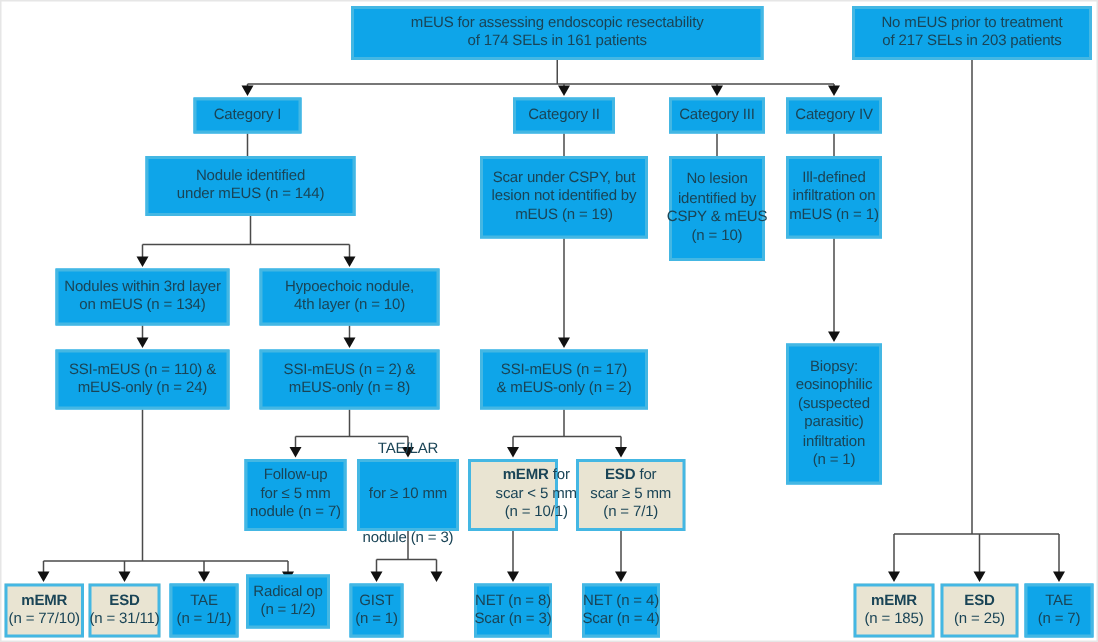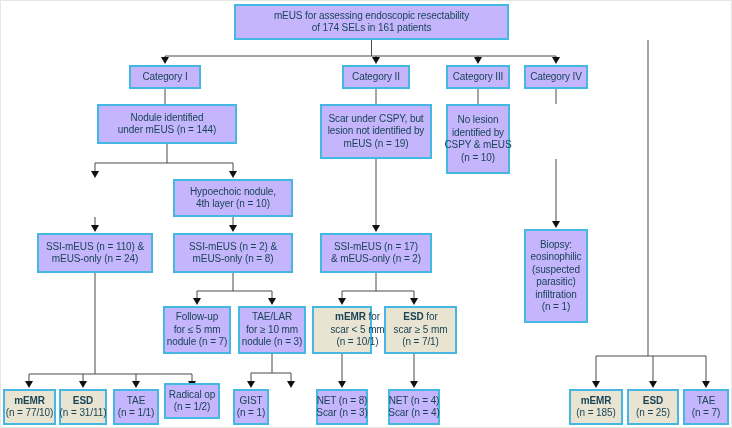--- a/index.html
+++ b/index.html
@@ -9,21 +9,21 @@
     font-family:"Liberation Sans",sans-serif;
   }
   #wires{position:absolute;left:0;top:0;width:732px;height:428px;}
   .box{
     position:absolute;box-sizing:border-box;
     border:2px solid #44b7e3;
     display:flex;flex-direction:column;justify-content:center;align-items:center;
     text-align:center;font-size:10px;line-height:12.5px;letter-spacing:-0.1px;
     color:#1a4456;padding:1px;
   }
-  .blue{background:#c4b5fd;}
+  .blue{background:#0ea5e9;}
   .beige{background:#e9e4d2;}
   .line{white-space:nowrap;}
   .b{font-weight:bold;}
 </style>
 </head>
 <body>
 
 <div id="canvas">
   <svg id="wires" width="732" height="428" viewBox="0 0 732 428">
       <line x1="370.5" y1="39" x2="370.5" y2="55" stroke="#4a4a4a" stroke-width="1"></line>
@@ -92,20 +92,24 @@
       <polygon points="286,380 294,380 290,387" fill="#111111"></polygon>
       <line x1="341" y1="353" x2="341" y2="381" stroke="#4a4a4a" stroke-width="1"></line>
       <polygon points="337,380 345,380 341,387" fill="#111111"></polygon>
       <line x1="413" y1="353" x2="413" y2="381" stroke="#4a4a4a" stroke-width="1"></line>
       <polygon points="409,380 417,380 413,387" fill="#111111"></polygon>
     </svg>
 <div class="box blue" style="left: 233px; top: 3px; width: 275px; height: 36px;">
       <div class="line"><span>mEUS for assessing endoscopic resectability</span></div>
       <div class="line"><span>of 174 SELs in 161 patients</span></div>
     </div>
+    <div class="box blue" style="left: 567px; top: 3px; width: 160px; height: 36px;">
+      <div class="line"><span>No mEUS prior to treatment</span></div>
+      <div class="line"><span>of 217 SELs in 203 patients</span></div>
+    </div>
     <div class="box blue" style="left: 128px; top: 64px; width: 72px; height: 24px;">
       <div class="line"><span>Category I</span></div>
     </div>
     <div class="box blue" style="left: 341px; top: 64px; width: 68px; height: 24px;">
       <div class="line"><span>Category II</span></div>
     </div>
     <div class="box blue" style="left: 445px; top: 64px; width: 64px; height: 24px; align-items: center;">
       <div class="line"><span>Category III</span></div>
     </div>
     <div class="box blue" style="left: 523px; top: 64px; width: 64px; height: 24px;">
@@ -119,20 +123,29 @@
       <div class="line"><span>Scar under CSPY, but</span></div>
       <div class="line"><span>lesion not identified by</span></div>
       <div class="line"><span>mEUS (n = 19)</span></div>
     </div>
     <div class="box blue" style="left: 445px; top: 103px; width: 64px; height: 70px;">
       <div class="line"><span>No lesion</span></div>
       <div class="line"><span>identified by</span></div>
       <div class="line"><span>CSPY &amp; mEUS</span></div>
       <div class="line"><span>(n = 10)</span></div>
     </div>
+    <div class="box blue" style="left: 523px; top: 103px; width: 64px; height: 55px;">
+      <div class="line"><span>Ill-defined</span></div>
+      <div class="line"><span>infiltration on</span></div>
+      <div class="line"><span>mEUS (n = 1)</span></div>
+    </div>
+    <div class="box blue" style="left: 36px; top: 178px; width: 116px; height: 38px;">
+      <div class="line"><span>Nodules within 3rd layer</span></div>
+      <div class="line"><span>on mEUS (n = 134)</span></div>
+    </div>
     <div class="box blue" style="left: 172px; top: 178px; width: 120px; height: 38px;">
       <div class="line"><span>Hypoechoic nodule,</span></div>
       <div class="line"><span>4th layer (n = 10)</span></div>
     </div>
     <div class="box blue" style="left: 36px; top: 232px; width: 116px; height: 40px;">
       <div class="line"><span>SSI-mEUS (n = 110) &amp;</span></div>
       <div class="line"><span>mEUS-only (n = 24)</span></div>
     </div>
     <div class="box blue" style="left: 172px; top: 232px; width: 120px; height: 40px;">
       <div class="line"><span>SSI-mEUS (n = 2) &amp;</span></div>
@@ -140,21 +153,21 @@
     </div>
     <div class="box blue" style="left: 319px; top: 232px; width: 112px; height: 40px;">
       <div class="line"><span>SSI-mEUS (n = 17)</span></div>
       <div class="line"><span>&amp; mEUS-only (n = 2)</span></div>
     </div>
     <div class="box blue" style="left: 162px; top: 305px; width: 68px; height: 48px;">
       <div class="line"><span>Follow-up</span></div>
       <div class="line"><span>for ≤ 5 mm</span></div>
       <div class="line"><span>nodule (n = 7)</span></div>
     </div>
-    <div class="box blue" style="left: 237px; top: 305px; width: 68px; height: 48px;">
+    <div class="box blue" style="left: 237px; top: 305px; width: 68px; height: 48px; gap: 17px;">
       <div class="line"><span>TAE/LAR</span></div>
       <div class="line"><span>for ≥ 10 mm</span></div>
       <div class="line"><span>nodule (n = 3)</span></div>
     </div>
     <div class="box beige" style="left: 311px; top: 305px; width: 60px; height: 48px; padding-left: 32px;">
       <div class="line"><span class="b">mEMR</span><span> for</span></div>
       <div class="line"><span>scar &lt; 5 mm</span></div>
       <div class="line"><span>(n = 10/1)</span></div>
     </div>
     <div class="box beige" style="left: 383px; top: 305px; width: 73px; height: 48px; align-items: center;">

